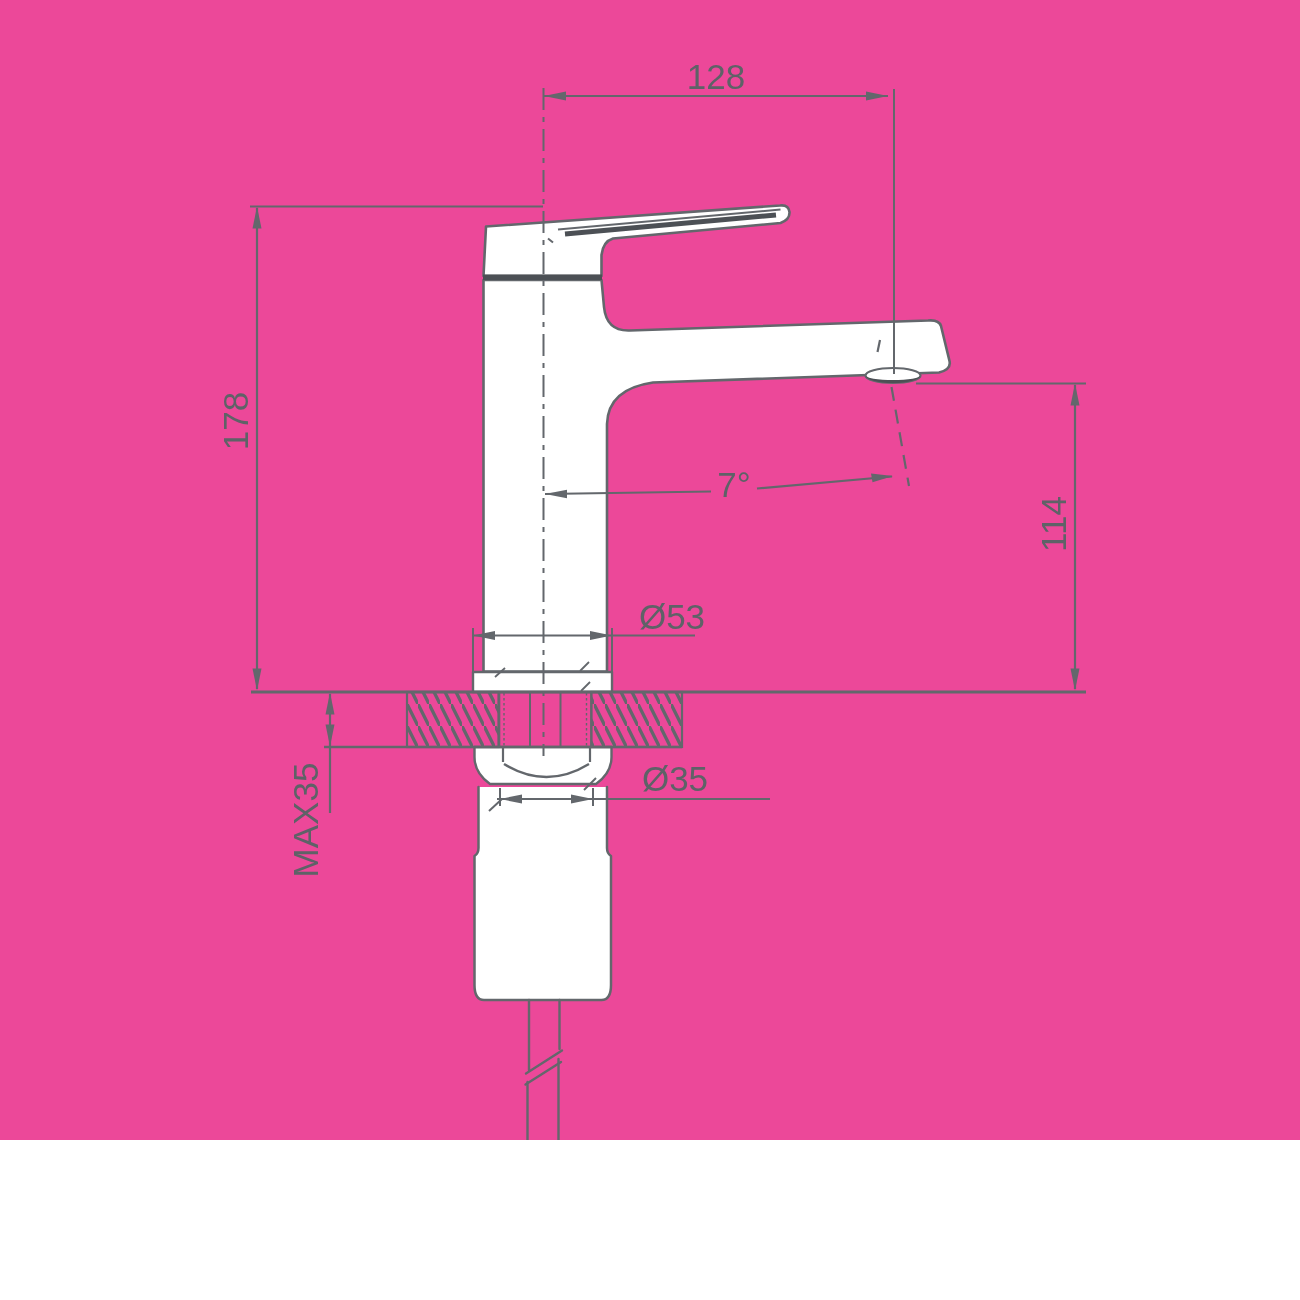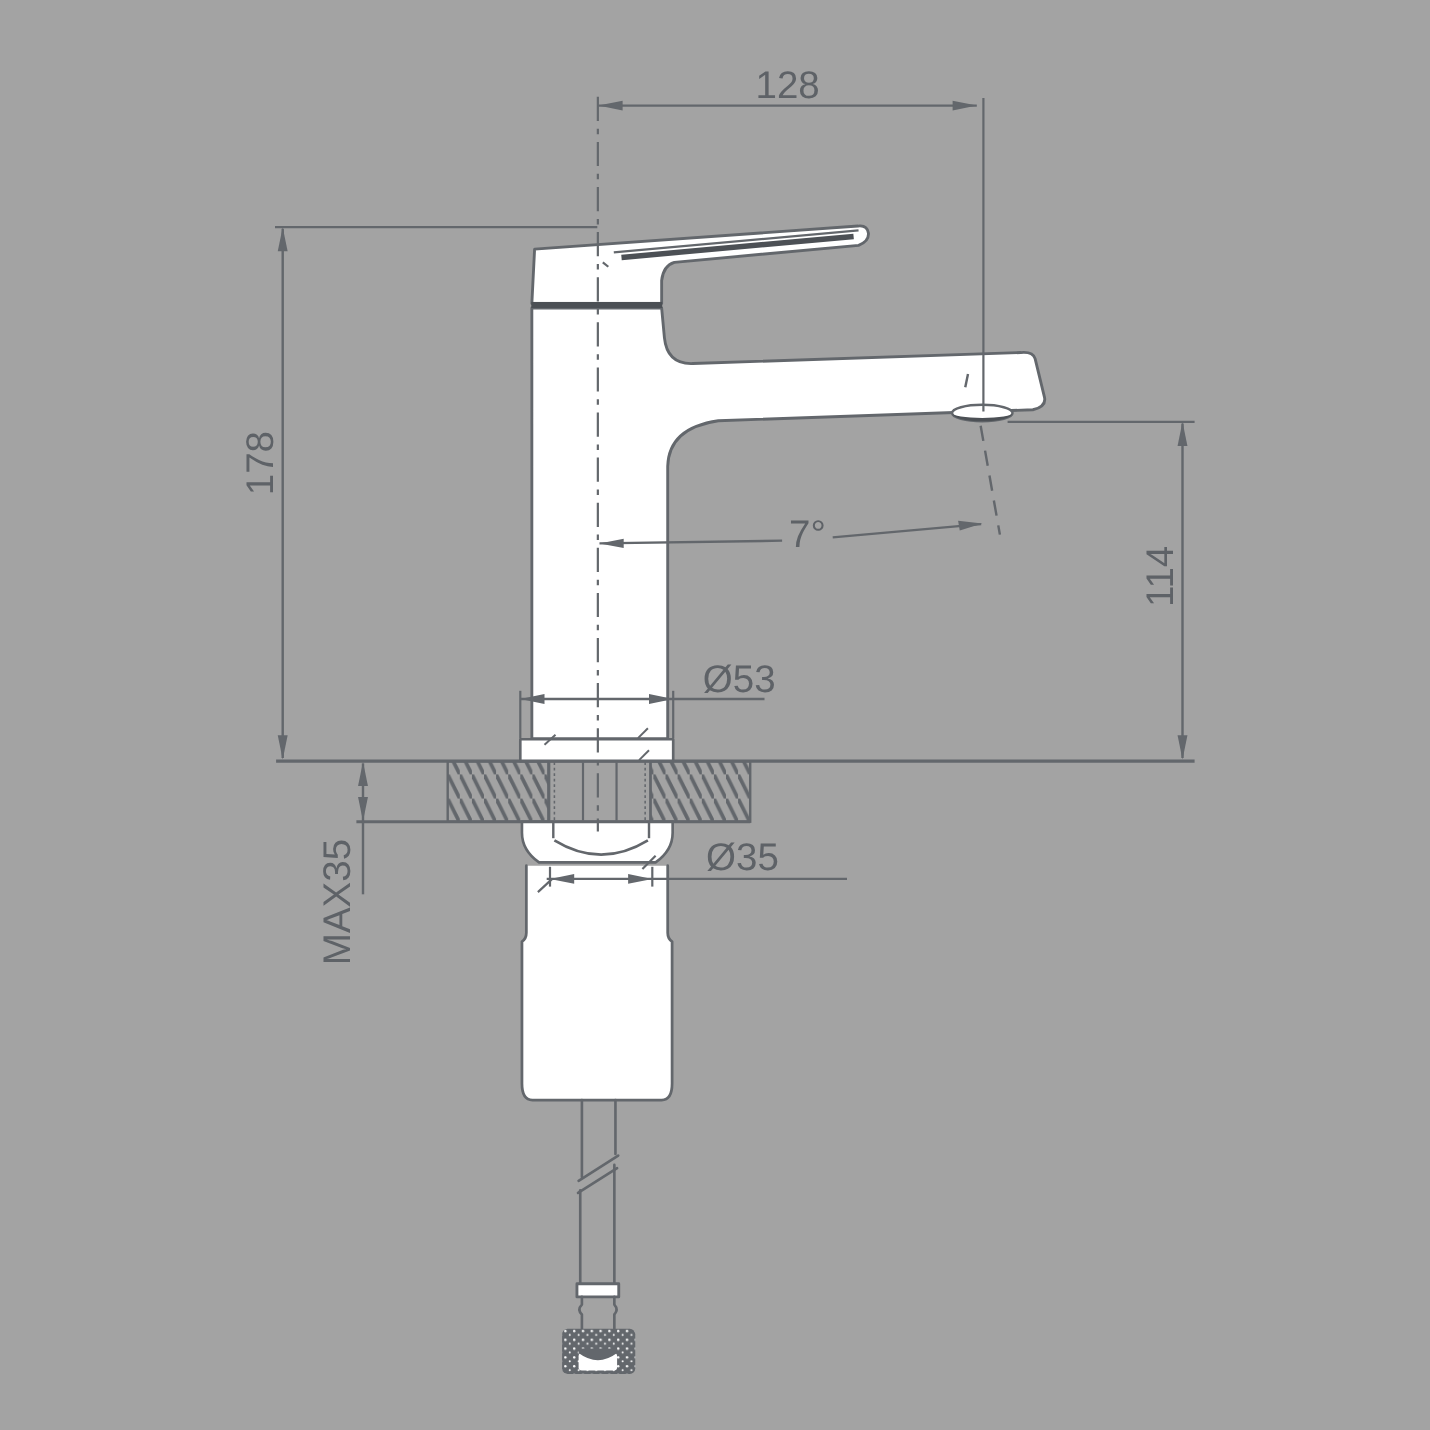--- a/index.html
+++ b/index.html
@@ -1,16 +1,16 @@
 <!DOCTYPE html>
 <html><head>
 <meta charset="utf-8">
 <style>
   html,body{margin:0;padding:0;background:#ffffff;}
-  .sheet{position:relative;width:1300px;height:1300px;background:#a3a3a3;overflow:hidden;
+  .sheet{position:relative;width:1300px;height:1140px;background:#ec4899;overflow:hidden;
          font-family:"Liberation Sans", sans-serif;}
   svg{display:block}
   .dim-text{font-family:"Liberation Sans", sans-serif;font-size:35px;fill:#5e6267;}
 </style>
 </head>
 <body>
 
 <div class="sheet">
 <svg width="1300" height="1300" viewBox="0 0 1300 1300">
   <defs>

